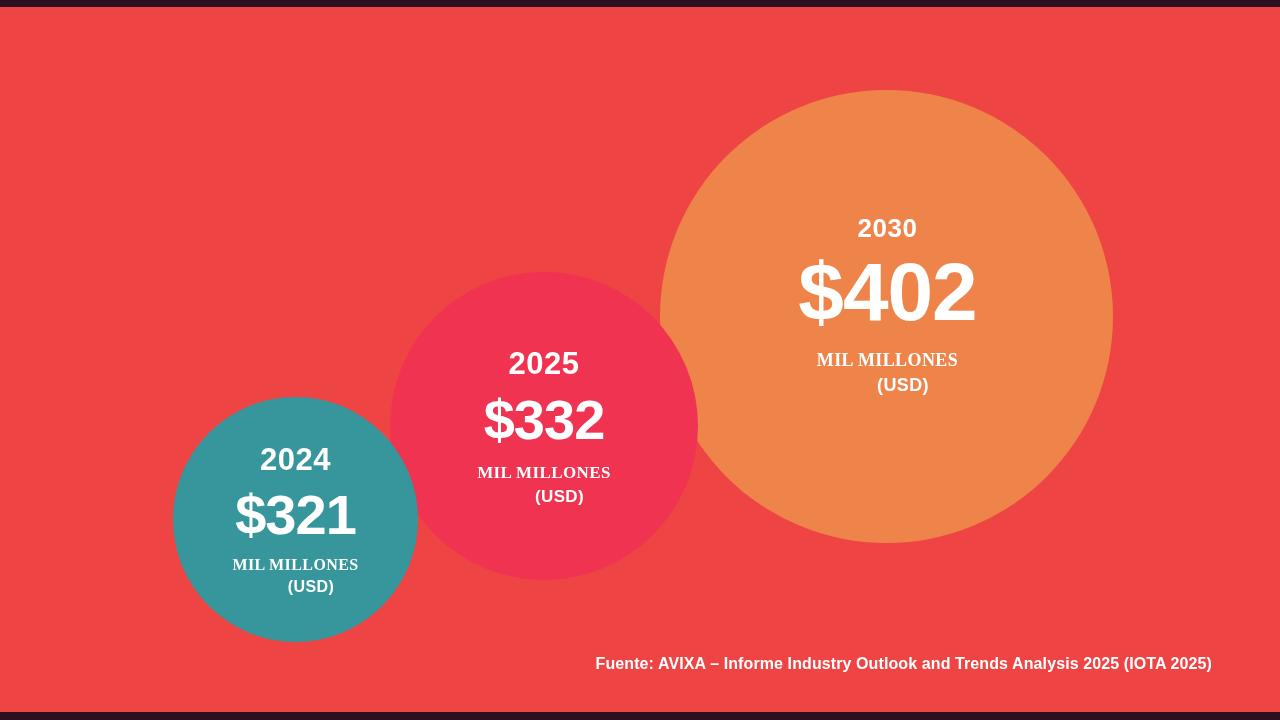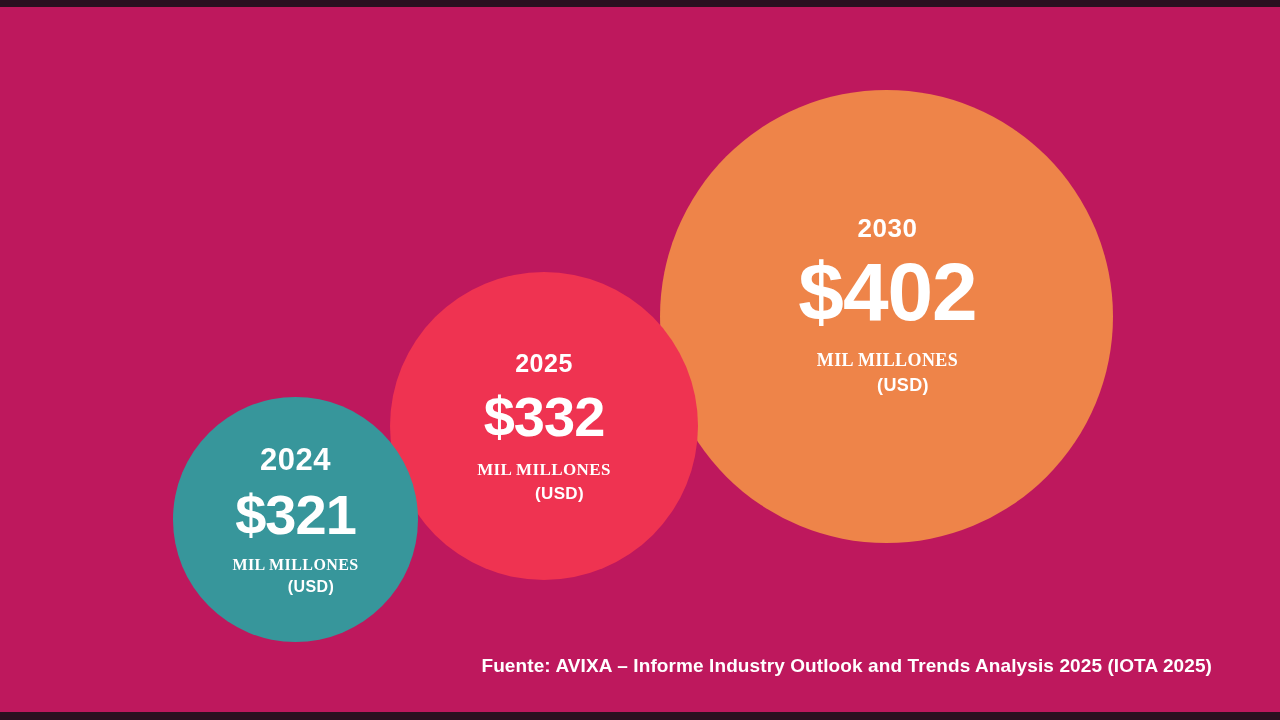--- a/index.html
+++ b/index.html
@@ -10,21 +10,21 @@
   body {
     width: 1280px;
     height: 720px;
     overflow: hidden;
     font-family: "Liberation Sans", sans-serif;
   }
   #slide {
     position: relative;
     width: 1280px;
     height: 720px;
-    background: #be185d;
+    background: #ef4444;
     overflow: hidden;
   }
   .edge-band {
     position: absolute;
     left: 0;
     width: 1280px;
     background: #2b1020;
   }
   #top-band { top: 0; height: 7px; }
   #bottom-band { bottom: 0; height: 8px; }
@@ -71,21 +71,21 @@
   #bubble-2024 .unit { font-size: 16px; margin-bottom: 6px; }
   #bubble-2024 .currency { font-size: 16px; }
 
   
   #bubble-2025 {
     left: 390px; top: 272px;
     width: 308px; height: 308px;
     background: #ef3351;
     z-index: 2;
   }
-  #bubble-2025 .year { font-size: 25px; margin-bottom: 13px; }
+  #bubble-2025 .year { font-size: 31px; margin-bottom: 13px; }
   #bubble-2025 .amount { font-size: 56px; margin-bottom: 16px; }
   #bubble-2025 .unit { font-size: 17px; margin-bottom: 7px; }
   #bubble-2025 .currency { font-size: 17px; }
 
   
   #bubble-2030 {
     left: 660px; top: 90px;
     width: 453px; height: 453px;
     background: #ee8449;
     z-index: 1;
@@ -100,21 +100,21 @@
   #bubble-2030 .amount { font-size: 82px; margin-bottom: 18px; }
   #bubble-2030 .unit { font-size: 18px; margin-bottom: 7px; }
   #bubble-2030 .currency { font-size: 18px; }
 
   
   #source-note {
     position: absolute;
     right: 68px;
     top: 655px;
     color: #ffffff;
-    font-size: 19px;
+    font-size: 16px;
     font-weight: bold;
     letter-spacing: 0.1px;
     white-space: nowrap;
     z-index: 6;
   }
 
   
   #avixa-logo {
     position: absolute;
     left: 26px;

